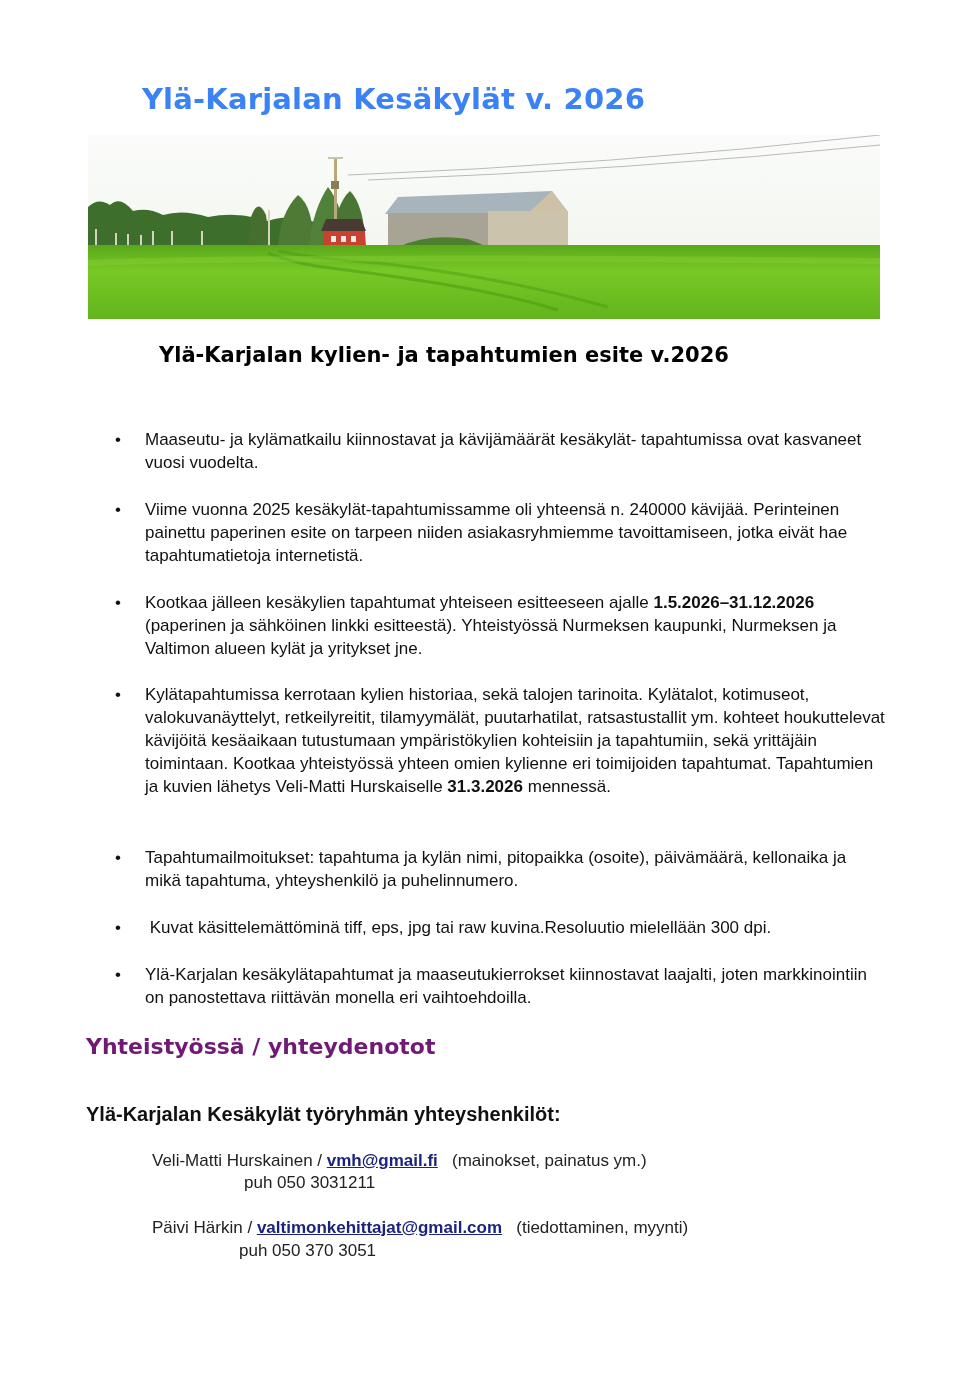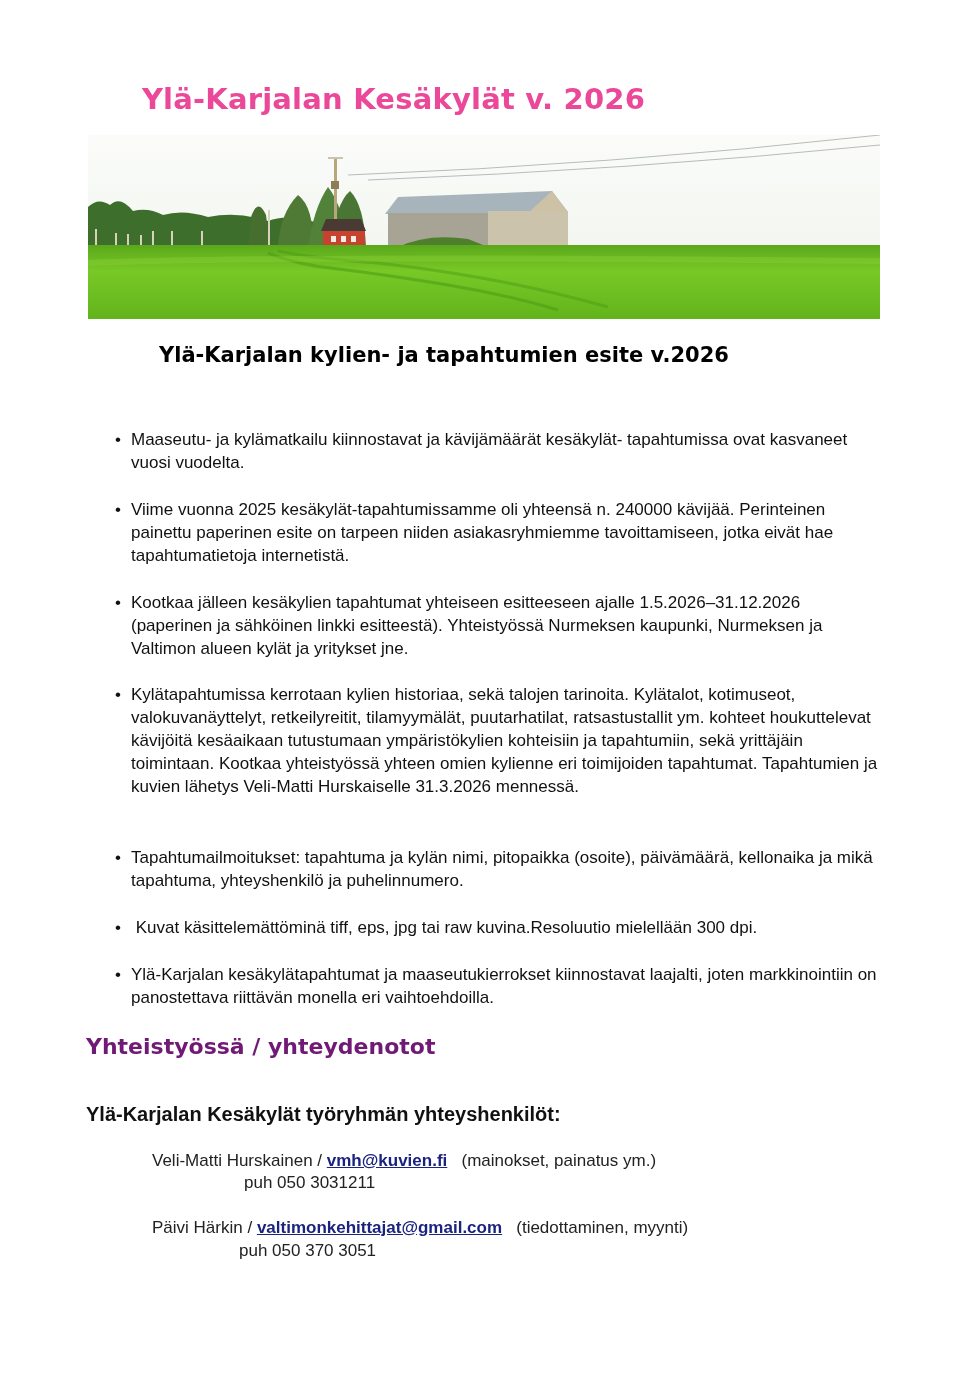--- a/index.html
+++ b/index.html
@@ -2,43 +2,43 @@
 <html><head>
 <meta charset="utf-8">
 <style>
   * { box-sizing: border-box; margin: 0; padding: 0; }
   html, body { width: 965px; height: 1379px; background: #ffffff; overflow: hidden; }
   body { position: relative; font-family: "Liberation Sans", sans-serif; color: #111; }
 
   .title {
     position: absolute; left: 0; top: 82px; width: 787px; text-align: center;
     font-family: "DejaVu Sans", sans-serif; font-weight: bold; font-size: 29px;
-    letter-spacing: 0.2px; color: #ec4899;
+    letter-spacing: 0.2px; color: #3b82f6;
   }
 
   .hero {
     position: absolute; left: 88px; top: 135px; width: 792px; height: 184px; overflow: hidden;
     background: linear-gradient(#fbfcfa 0%, #f3f6f0 45%, #eef2ea 55%);
   }
   .hero svg { display: block; }
 
   .subtitle {
     position: absolute; left: 0; top: 341px; width: 888px; text-align: center;
     font-family: "DejaVu Sans", sans-serif; font-weight: bold; font-size: 21px; line-height: 29px;
     color: #000;
   }
 
   .bullets { position: absolute; left: 0; top: 0; width: 965px; }
   .bullet {
     position: absolute; left: 115px; width: 770px;
     font-size: 17px; line-height: 23px; color: #111;
   }
   .bullet .dot { position: absolute; left: 0; top: 0; width: 20px; }
-  .bullet .txt { display: block; margin-left: 16px; }
-  .bullet b { font-weight: normal; }
+  .bullet .txt { display: block; margin-left: 30px; }
+  .bullet b { font-weight: bold; }
 
   .section-head {
     position: absolute; left: 86px; top: 1034px;
     font-family: "DejaVu Sans", sans-serif; font-weight: bold; font-size: 22px; color: #701a75;
   }
   .team-head {
     position: absolute; left: 86px; top: 1103px;
     font-weight: bold; font-size: 20px; color: #111;
   }
   .contact { position: absolute; font-size: 17px; line-height: 23px; color: #222; }
@@ -140,20 +140,20 @@
   <div class="bullet" style="top:963px">
     <span class="dot">•</span>
     <span class="txt">Ylä-Karjalan kesäkylätapahtumat ja maaseutukierrokset kiinnostavat laajalti, joten markkinointiin on panostettava riittävän monella eri vaihtoehdoilla.</span>
   </div>
 </div>
 
 <div class="section-head">Yhteistyössä / yhteydenotot</div>
 <div class="team-head">Ylä-Karjalan Kesäkylät työryhmän yhteyshenkilöt:</div>
 
 <div class="contact" style="left:152px; top:1149px">
-  <span>Veli-Matti Hurskainen / </span><a>vmh@kuvien.fi</a><span style="white-space:pre">   </span><span>(mainokset, painatus ym.)</span>
+  <span>Veli-Matti Hurskainen / </span><a>vmh@gmail.fi</a><span style="white-space:pre">   </span><span>(mainokset, painatus ym.)</span>
 </div>
 <div class="phone" style="left:212px; top:1173px">puh 050 3031211</div>
 
 <div class="contact" style="left:152px; top:1216px">
   <span>Päivi Härkin / </span><a>valtimonkehittajat@gmail.com</a><span style="white-space:pre">   </span><span>(tiedottaminen, myynti)</span>
 </div>
 <div class="phone" style="left:207px; top:1241px">puh 050 370 3051</div>
 
 </body></html>

